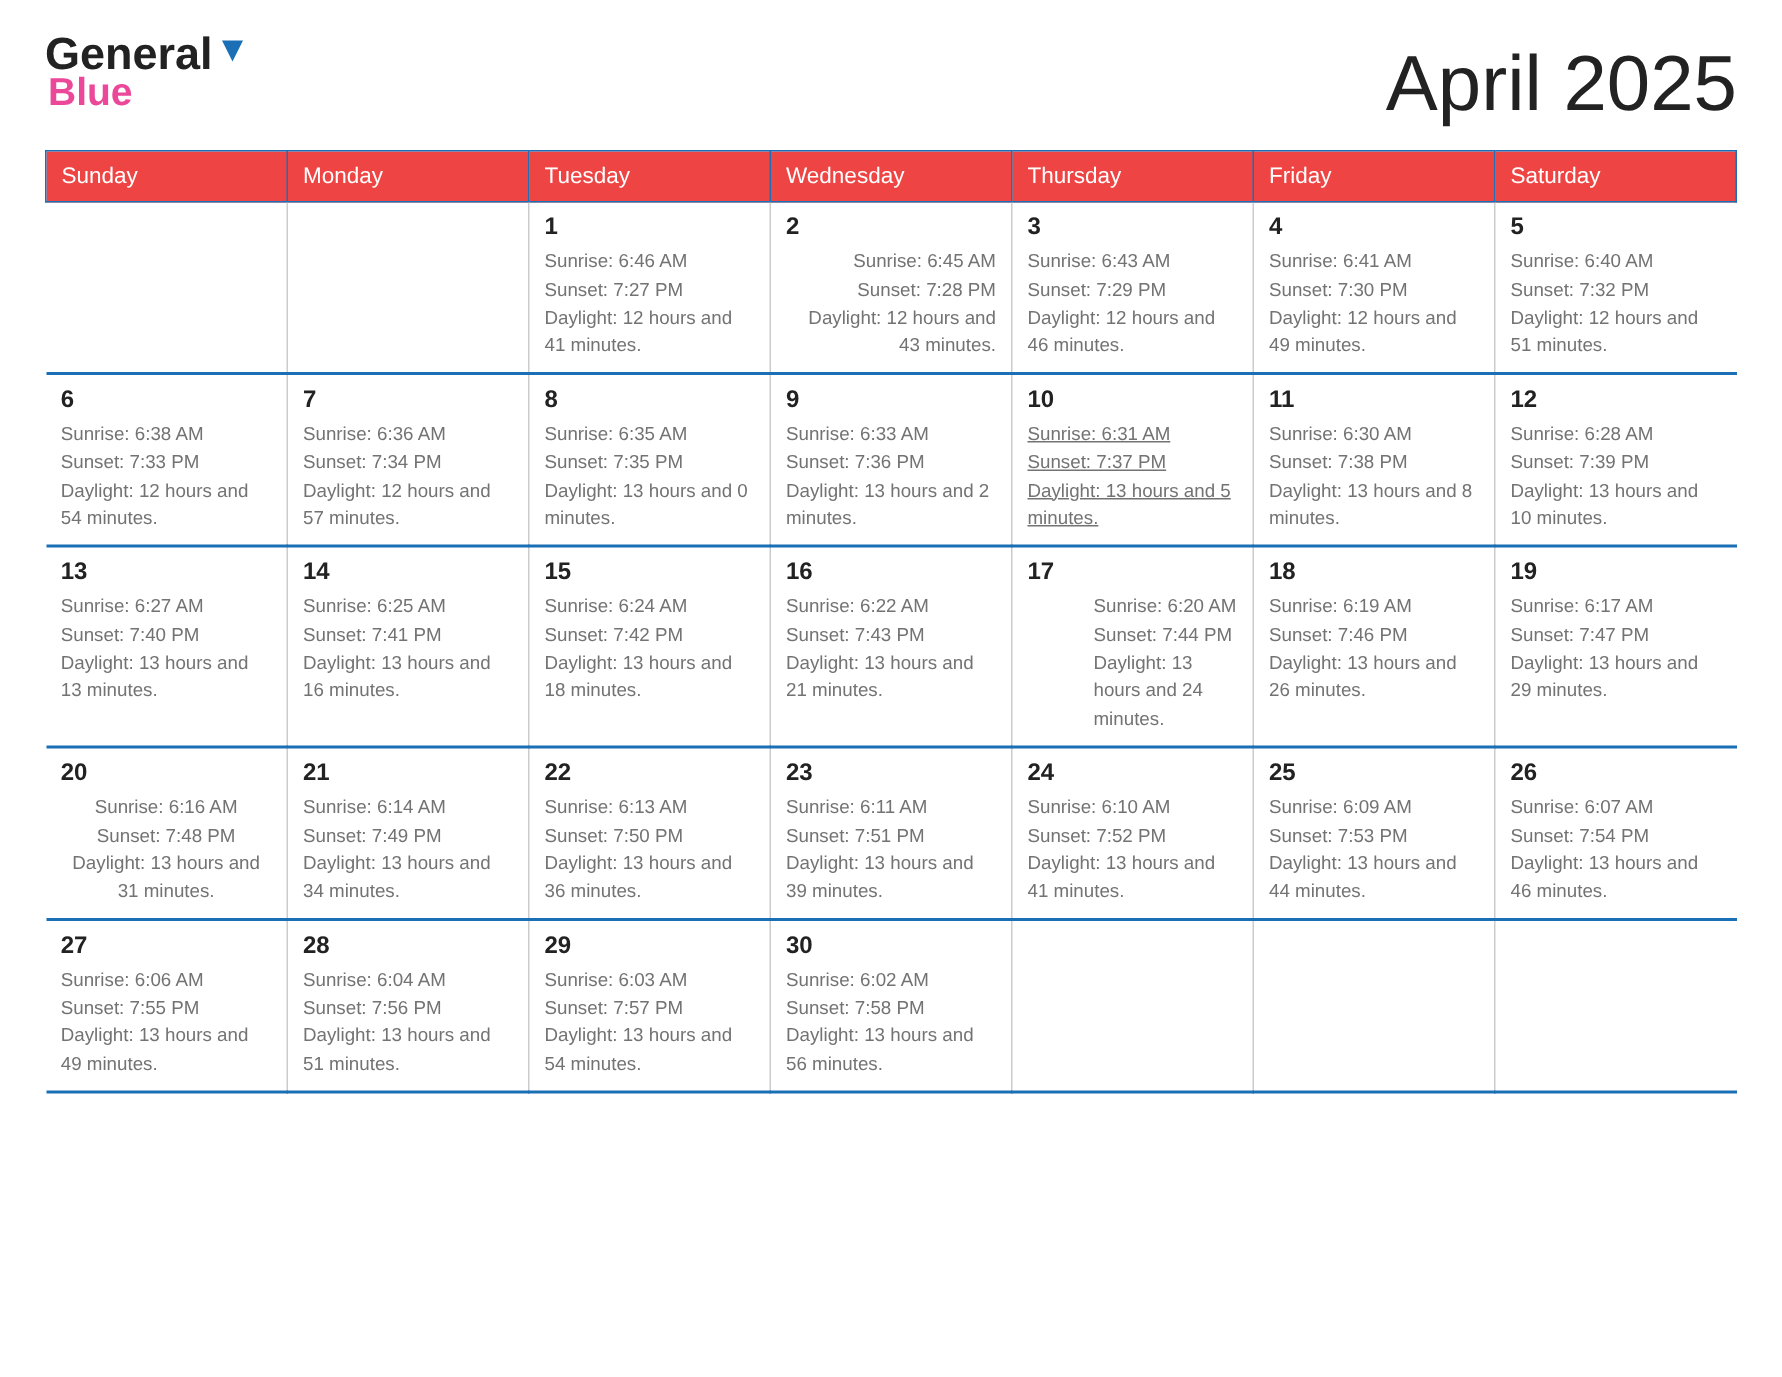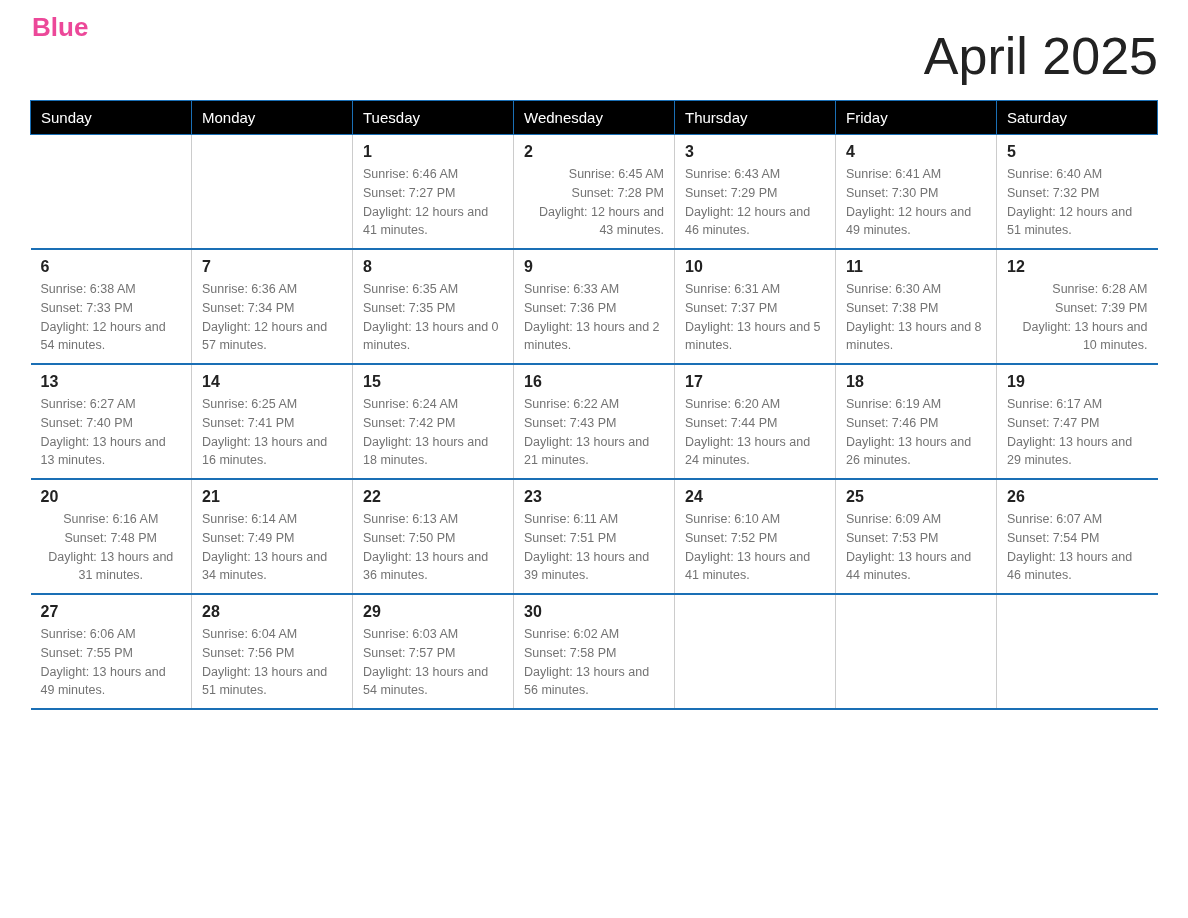--- a/index.html
+++ b/index.html
@@ -37,21 +37,21 @@
       font-weight: normal;
       color: #444;
       margin-top: 4px;
     }
     table {
       width: 100%;
       border-collapse: collapse;
       table-layout: fixed;
     }
     thead tr {
-      background-color: #000000;
+      background-color: #ef4444;
     }
     thead th {
       color: #fff;
       font-size: 15px;
       font-weight: normal;
       padding: 8px 10px;
       text-align: left;
       border: 1px solid #1a6fb5;
     }
     tbody tr {
@@ -78,20 +78,26 @@
       font-size: 12.5px;
       color: #737373;
       line-height: 1.5;
     }
   </style>
 </head>
 <body>
 
 <div class="header">
   <div class="logo">
+    <div style="display:flex; align-items:center;">
+      <span style="font-size:30px; font-weight:bold; color:#222; font-family: Arial, sans-serif;">General</span>
+      <svg width="22" height="22" viewBox="0 0 22 22" style="margin-left:2px; margin-top:-6px;">
+        <polygon points="4,4 18,4 11,18" fill="#1a6fb5"></polygon>
+      </svg>
+    </div>
     <div style="font-size:26px; font-weight:bold; color:#ec4899; font-family: Arial, sans-serif; margin-top:-8px; margin-left:2px;">Blue</div>
   </div>
   <div class="title-block">
     <h1>April 2025</h1>
   </div>
 </div>
 
 <table>
   <thead>
     <tr>
@@ -159,33 +165,33 @@
 Daylight: 13 hours and 0 minutes.</div>
         </td>
         <td>
           <div class="day-num">9</div>
           <div class="day-info" style="white-space: pre-line;">Sunrise: 6:33 AM
 Sunset: 7:36 PM
 Daylight: 13 hours and 2 minutes.</div>
         </td>
         <td>
           <div class="day-num">10</div>
-          <div class="day-info" style="white-space: pre-line;">Sunrise: 6:31 AM
+          <div class="day-info" style="white-space: pre-line; text-decoration: underline;">Sunrise: 6:31 AM
 Sunset: 7:37 PM
 Daylight: 13 hours and 5 minutes.</div>
         </td>
         <td>
           <div class="day-num">11</div>
           <div class="day-info" style="white-space: pre-line;">Sunrise: 6:30 AM
 Sunset: 7:38 PM
 Daylight: 13 hours and 8 minutes.</div>
         </td>
         <td>
           <div class="day-num">12</div>
-          <div class="day-info" style="white-space: pre-line; text-align: right;">Sunrise: 6:28 AM
+          <div class="day-info" style="white-space: pre-line;">Sunrise: 6:28 AM
 Sunset: 7:39 PM
 Daylight: 13 hours and 10 minutes.</div>
         </td>
       </tr>
       <tr>
         <td>
           <div class="day-num">13</div>
           <div class="day-info" style="white-space: pre-line;">Sunrise: 6:27 AM
 Sunset: 7:40 PM
 Daylight: 13 hours and 13 minutes.</div>
@@ -203,21 +209,21 @@
 Daylight: 13 hours and 18 minutes.</div>
         </td>
         <td>
           <div class="day-num">16</div>
           <div class="day-info" style="white-space: pre-line;">Sunrise: 6:22 AM
 Sunset: 7:43 PM
 Daylight: 13 hours and 21 minutes.</div>
         </td>
         <td>
           <div class="day-num">17</div>
-          <div class="day-info" style="white-space: pre-line;">Sunrise: 6:20 AM
+          <div class="day-info" style="white-space: pre-line; margin-left: 44px;">Sunrise: 6:20 AM
 Sunset: 7:44 PM
 Daylight: 13 hours and 24 minutes.</div>
         </td>
         <td>
           <div class="day-num">18</div>
           <div class="day-info" style="white-space: pre-line;">Sunrise: 6:19 AM
 Sunset: 7:46 PM
 Daylight: 13 hours and 26 minutes.</div>
         </td>
         <td>

